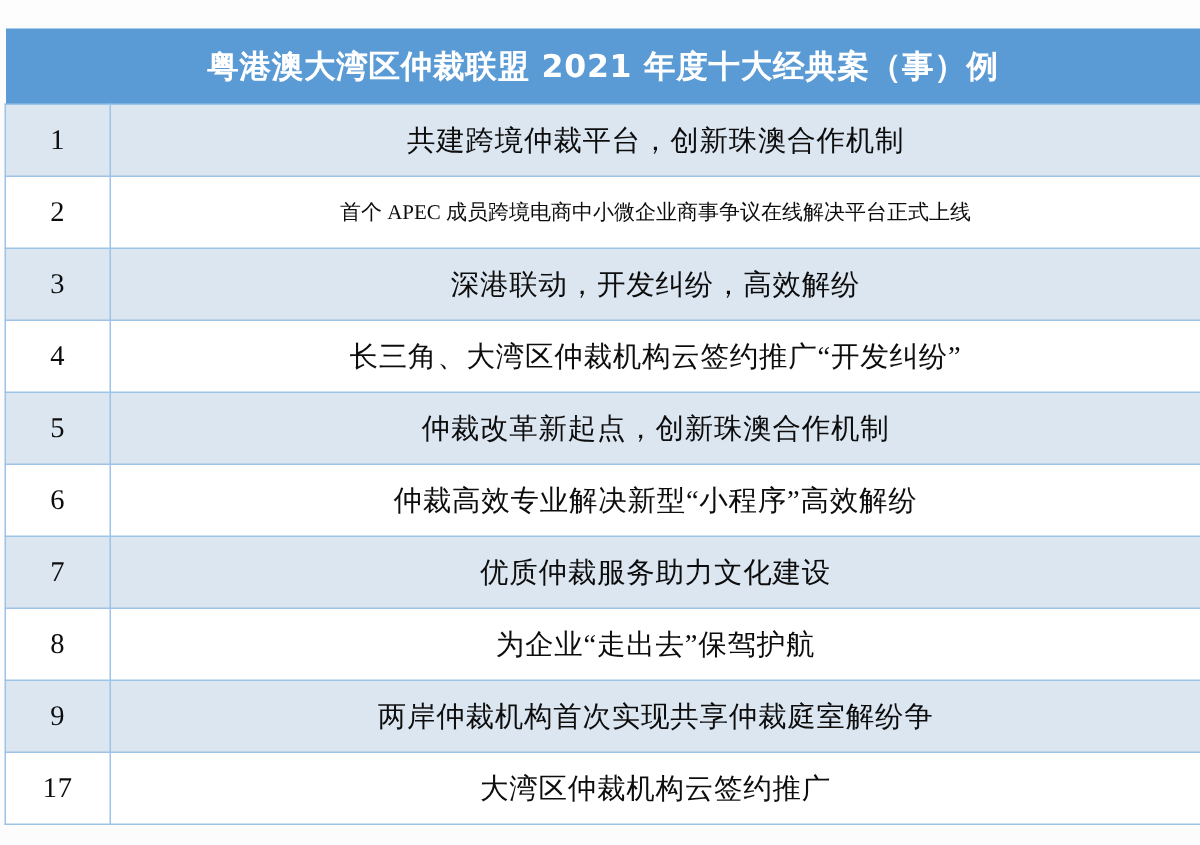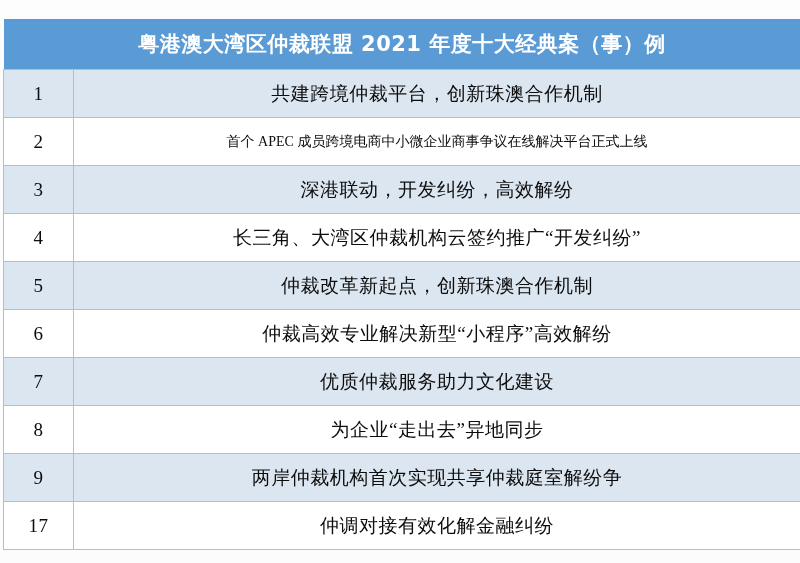--- a/index.html
+++ b/index.html
@@ -126,28 +126,28 @@
           <td class="cell-title">仲裁高效专业解决新型“小程序”高效解纷</td>
         </tr>
 
         <tr class="data-row shade">
           <td class="cell-index">7</td>
           <td class="cell-title">优质仲裁服务助力文化建设</td>
         </tr>
 
         <tr class="data-row plain">
           <td class="cell-index">8</td>
-          <td class="cell-title">为企业“走出去”异地同步</td>
+          <td class="cell-title">为企业“走出去”保驾护航</td>
         </tr>
 
         <tr class="data-row shade">
           <td class="cell-index">9</td>
           <td class="cell-title">两岸仲裁机构首次实现共享仲裁庭室解纷争</td>
         </tr>
 
         <tr class="data-row plain">
           <td class="cell-index">17</td>
-          <td class="cell-title">仲调对接有效化解金融纠纷</td>
+          <td class="cell-title">大湾区仲裁机构云签约推广</td>
         </tr>
       </tbody>
     </table>
   </div>
 </div>
 
 </body></html>

